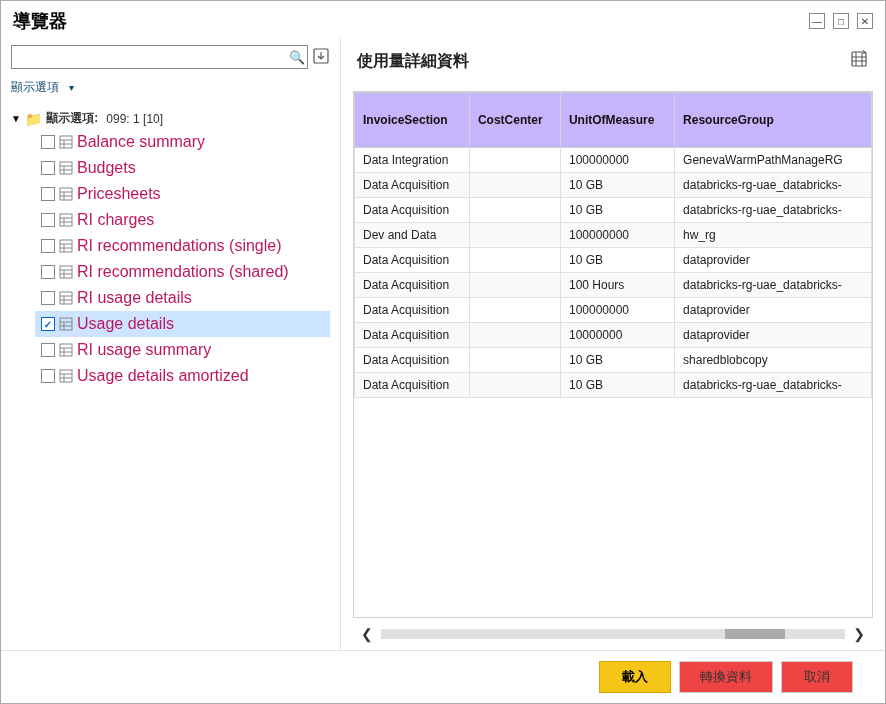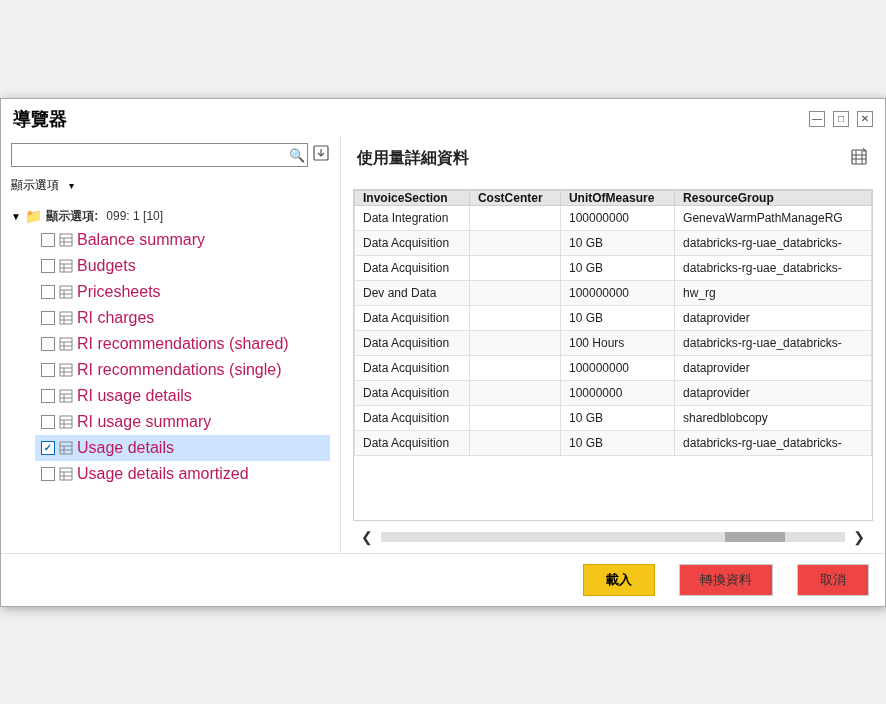--- a/index.html
+++ b/index.html
@@ -7,21 +7,21 @@
       font-family: "Segoe UI", sans-serif;
       font-size: 13px;
       background: #f0f0f0;
       display: flex;
       align-items: center;
       justify-content: center;
       min-height: 100vh;
     }
     .window {
       width: 886px;
-      height: 509px;
+      height: 704px;
       background: #fff;
       border: 1px solid #aaa;
       display: flex;
       flex-direction: column;
       box-shadow: 2px 2px 10px rgba(0,0,0,0.3);
       position: relative;
     }
     .title-bar {
       display: flex;
       align-items: center;
@@ -100,21 +100,21 @@
       justify-content: space-between;
     }
     .show-options-btn {
       display: flex;
       align-items: center;
       gap: 10px;
       background: transparent;
       border: none;
       cursor: pointer;
       font-size: 12px;
-      color: #000000;
+      color: #0c4a6e;
     }
     .show-options-btn .chevron { font-size: 10px; }
     .action-icon-btn {
       background: transparent;
       border: none;
       cursor: pointer;
       font-size: 14px;
       color: #444;
     }
     .tree-area {
@@ -198,23 +198,23 @@
       flex: 1;
       overflow: auto;
       border: 1px solid #d0d0d0;
     }
     .data-table {
       width: 100%;
       border-collapse: collapse;
       font-size: 12px;
     }
     .data-table th {
-      background: #e5e5e5;
+      background: #c4b5fd;
       border: 1px solid #d0d0d0;
-      padding: 0 8px;
+      padding: 20px 8px;
       text-align: left;
       font-weight: 600;
       color: #111;
       white-space: nowrap;
     }
     .data-table td {
       border: 1px solid #e0e0e0;
       padding: 5px 8px;
       color: #222;
       white-space: nowrap;
@@ -250,22 +250,22 @@
       width: 60px;
       height: 10px;
       background: #aaa;
       cursor: pointer;
     }
     
     .bottom-bar {
       display: flex;
       align-items: center;
       justify-content: flex-end;
-      gap: 24px;
-      padding: 10px 16px;
+      gap: 8px;
+      padding: 10px 32px;
       border-top: 1px solid #e0e0e0;
       background: #fff;
     }
     .btn {
       padding: 6px 20px;
       font-size: 13px;
       cursor: pointer;
       border: 1px solid #ccc;
       background: #ef4444;
       color: #333;
@@ -376,69 +376,69 @@
               <div class="tree-item">
                 <div class="chk"></div>
                 <span>
                   <svg width="14" height="14" viewBox="0 0 14 14" style="display:block;">
       <rect x="1" y="1" width="12" height="12" fill="none" stroke="#888" stroke-width="1"></rect>
       <line x1="1" y1="5" x2="13" y2="5" stroke="#888" stroke-width="1"></line>
       <line x1="1" y1="9" x2="13" y2="9" stroke="#888" stroke-width="1"></line>
       <line x1="5" y1="5" x2="5" y2="13" stroke="#888" stroke-width="1"></line>
     </svg>
                 </span>
+                <span class="tree-item-label">RI recommendations (single)</span>
+              </div>
+              <div class="tree-item">
+                <div class="chk"></div>
+                <span>
+                  <svg width="14" height="14" viewBox="0 0 14 14" style="display:block;">
+      <rect x="1" y="1" width="12" height="12" fill="none" stroke="#888" stroke-width="1"></rect>
+      <line x1="1" y1="5" x2="13" y2="5" stroke="#888" stroke-width="1"></line>
+      <line x1="1" y1="9" x2="13" y2="9" stroke="#888" stroke-width="1"></line>
+      <line x1="5" y1="5" x2="5" y2="13" stroke="#888" stroke-width="1"></line>
+    </svg>
+                </span>
                 <span class="tree-item-label">RI recommendations (shared)</span>
               </div>
               <div class="tree-item">
                 <div class="chk"></div>
                 <span>
                   <svg width="14" height="14" viewBox="0 0 14 14" style="display:block;">
       <rect x="1" y="1" width="12" height="12" fill="none" stroke="#888" stroke-width="1"></rect>
       <line x1="1" y1="5" x2="13" y2="5" stroke="#888" stroke-width="1"></line>
       <line x1="1" y1="9" x2="13" y2="9" stroke="#888" stroke-width="1"></line>
       <line x1="5" y1="5" x2="5" y2="13" stroke="#888" stroke-width="1"></line>
     </svg>
                 </span>
-                <span class="tree-item-label">RI recommendations (single)</span>
-              </div>
-              <div class="tree-item">
-                <div class="chk"></div>
-                <span>
-                  <svg width="14" height="14" viewBox="0 0 14 14" style="display:block;">
-      <rect x="1" y="1" width="12" height="12" fill="none" stroke="#888" stroke-width="1"></rect>
-      <line x1="1" y1="5" x2="13" y2="5" stroke="#888" stroke-width="1"></line>
-      <line x1="1" y1="9" x2="13" y2="9" stroke="#888" stroke-width="1"></line>
-      <line x1="5" y1="5" x2="5" y2="13" stroke="#888" stroke-width="1"></line>
-    </svg>
-                </span>
                 <span class="tree-item-label">RI usage details</span>
-              </div>
-              <div class="tree-item">
-                <div class="chk"></div>
-                <span>
-                  <svg width="14" height="14" viewBox="0 0 14 14" style="display:block;">
-      <rect x="1" y="1" width="12" height="12" fill="none" stroke="#888" stroke-width="1"></rect>
-      <line x1="1" y1="5" x2="13" y2="5" stroke="#888" stroke-width="1"></line>
-      <line x1="1" y1="9" x2="13" y2="9" stroke="#888" stroke-width="1"></line>
-      <line x1="5" y1="5" x2="5" y2="13" stroke="#888" stroke-width="1"></line>
-    </svg>
-                </span>
-                <span class="tree-item-label">RI usage summary</span>
               </div>
               <div class="tree-item selected">
                 <div class="chk checked"></div>
                 <span>
                   <svg width="14" height="14" viewBox="0 0 14 14" style="display:block;">
       <rect x="1" y="1" width="12" height="12" fill="none" stroke="#888" stroke-width="1"></rect>
       <line x1="1" y1="5" x2="13" y2="5" stroke="#888" stroke-width="1"></line>
       <line x1="1" y1="9" x2="13" y2="9" stroke="#888" stroke-width="1"></line>
       <line x1="5" y1="5" x2="5" y2="13" stroke="#888" stroke-width="1"></line>
     </svg>
                 </span>
                 <span class="tree-item-label">Usage details</span>
+              </div>
+              <div class="tree-item">
+                <div class="chk"></div>
+                <span>
+                  <svg width="14" height="14" viewBox="0 0 14 14" style="display:block;">
+      <rect x="1" y="1" width="12" height="12" fill="none" stroke="#888" stroke-width="1"></rect>
+      <line x1="1" y1="5" x2="13" y2="5" stroke="#888" stroke-width="1"></line>
+      <line x1="1" y1="9" x2="13" y2="9" stroke="#888" stroke-width="1"></line>
+      <line x1="5" y1="5" x2="5" y2="13" stroke="#888" stroke-width="1"></line>
+    </svg>
+                </span>
+                <span class="tree-item-label">RI usage summary</span>
               </div>
               <div class="tree-item">
                 <div class="chk"></div>
                 <span>
                   <svg width="14" height="14" viewBox="0 0 14 14" style="display:block;">
       <rect x="1" y="1" width="12" height="12" fill="none" stroke="#888" stroke-width="1"></rect>
       <line x1="1" y1="5" x2="13" y2="5" stroke="#888" stroke-width="1"></line>
       <line x1="1" y1="9" x2="13" y2="9" stroke="#888" stroke-width="1"></line>
       <line x1="5" y1="5" x2="5" y2="13" stroke="#888" stroke-width="1"></line>
     </svg>

